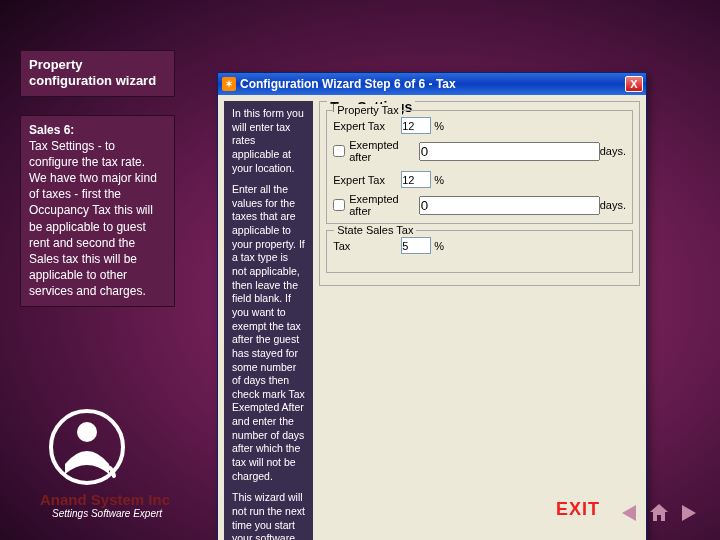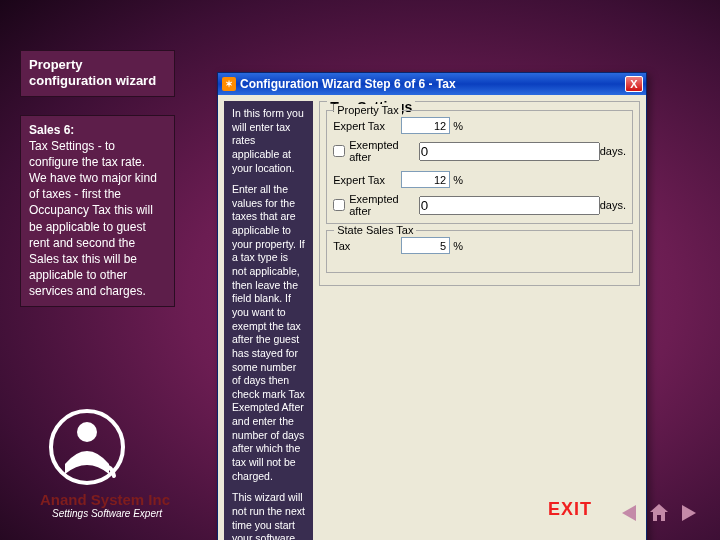--- a/index.html
+++ b/index.html
@@ -146,33 +146,33 @@
     padding: 0 3px;
     font-size: 11px;
   }
   .row {
     display: flex;
     align-items: center;
     margin-bottom: 5px;
   }
   .row label.lbl { width: 68px; font-size: 11px; }
   .row input.num {
-    width: 49px; height: 17px;
+    width: 30px; height: 17px;
     border: 1px solid #7f9db9;
     font-size: 11px;
-    text-align: right;
+    text-align: left;
     padding-right: 3px;
     background: #fff;
   }
   .row .unit { margin-left: 3px; font-size: 11px; }
   .chkrow { display: flex; align-items: center; font-size: 11px;}
   .chkrow input[type=checkbox]{ margin-right: 4px; width:12px; height:12px;}
   .exit {
     position: absolute;
-    right: 128px;
+    right: 120px;
     bottom: 20px;
     color: #f02020;
     font-weight: bold;
     font-size: 18px;
     font-family: Arial, sans-serif;
     letter-spacing: 1px;
   }
   .nav-icons {
     position: absolute;
     right: 20px;

